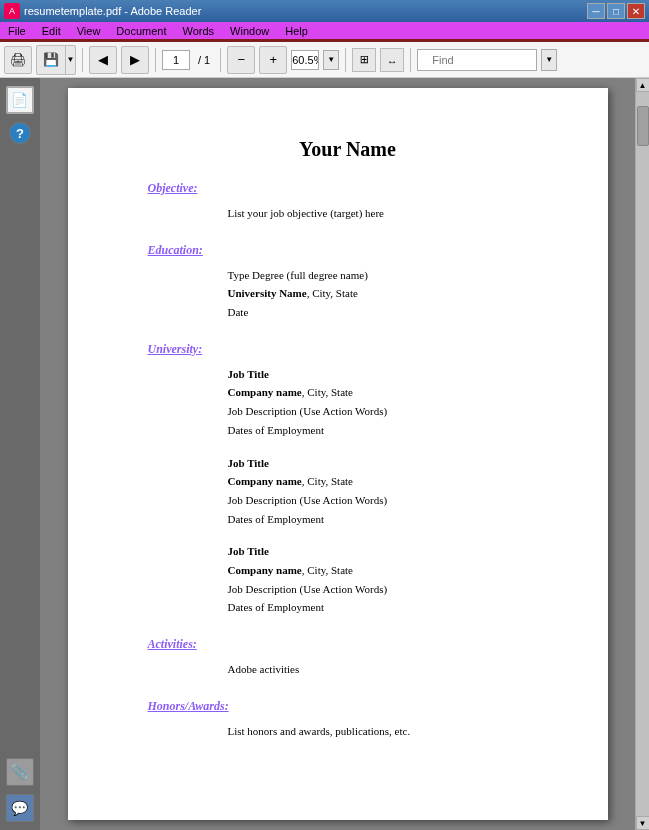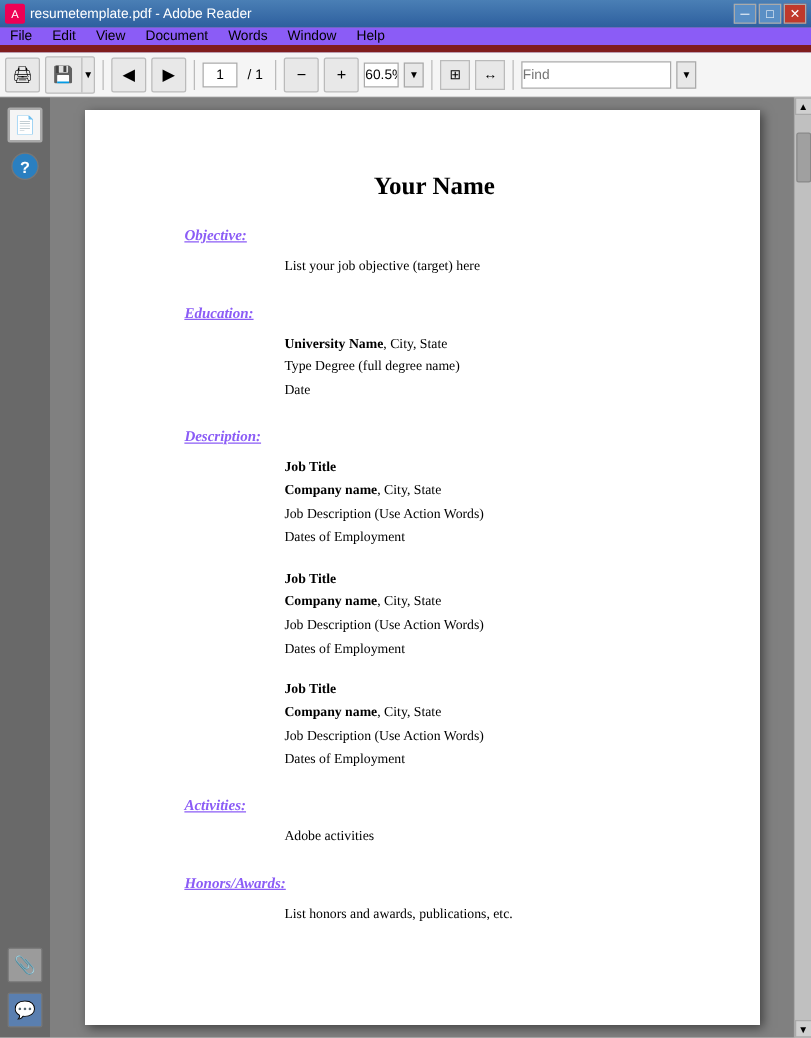--- a/index.html
+++ b/index.html
@@ -21,22 +21,22 @@
     .title-bar-icon { width: 16px; height: 16px; background: #e05; display: flex; align-items: center; justify-content: center; font-size: 9px; color: white; border-radius: 2px; }
     .title-bar-buttons { display: flex; gap: 2px; }
     .title-btn {
       width: 18px; height: 16px; border: 1px solid #aaa; display: flex; align-items: center; justify-content: center;
       font-size: 10px; cursor: pointer; color: white; background: #5a8fc5;
     }
     .title-btn.close { background: #c0392b; }
 
     
     .menu-bar {
-      background: #8b5cf6;
-      border-bottom: 6px solid #7f1d1d;
+      background: #d946ef;
+      border-bottom: 3px solid #7f1d1d;
       height: 20px;
       display: flex;
       align-items: center;
       font-size: 11px;
       font-family: Arial, sans-serif;
     }
     .menu-item {
       padding: 2px 8px;
       cursor: pointer;
       height: 100%;
@@ -61,21 +61,21 @@
     }
     .toolbar-separator { width: 1px; height: 24px; background: #bbb; margin: 0 2px; }
     .page-input {
       width: 28px; height: 20px; text-align: center; border: 1px solid #aaa;
       font-size: 11px; background: white;
     }
     .page-total { font-size: 11px; padding: 0 4px; }
     .zoom-input { width: 28px; height: 20px; border: 1px solid #aaa; font-size: 11px; text-align: center; background: white; }
     .zoom-dropdown { width: 16px; height: 20px; border: 1px solid #aaa; background: #e8e8e8; cursor: pointer; display: flex; align-items: center; justify-content: center; font-size: 8px; }
     .fit-btn { width: 24px; height: 24px; border: 1px solid #bbb; background: #e8e8e8; display: flex; align-items: center; justify-content: center; cursor: pointer; font-size: 11px; }
-    .find-input { width: 120px; height: 22px; border: 1px solid #aaa; padding: 0 0; font-size: 11px; background: white; }
+    .find-input { width: 120px; height: 22px; border: 1px solid #aaa; padding: 0 14px; font-size: 11px; background: white; }
     .find-dropdown { width: 16px; height: 22px; border: 1px solid #aaa; background: #e8e8e8; cursor: pointer; display: flex; align-items: center; justify-content: center; font-size: 8px; }
 
     
     .main-area {
       display: flex;
       height: calc(830px - 22px - 20px - 36px);
       background: #808080;
     }
 
     
@@ -255,30 +255,30 @@
       <div class="resume-name">Your Name</div>
 
       <div class="section">
         <div class="section-heading">Objective:</div>
         <div class="section-content">List your job objective (target) here</div>
       </div>
 
       <div class="section">
         <div class="section-heading">Education:</div>
         <div class="section-content">
+          <div>Type Degree (full degree name)</div>
           <div>
             <span class="bold">University Name</span><span>, City, State</span>
           </div>
-          <div>Type Degree (full degree name)</div>
           <div>Date</div>
         </div>
       </div>
 
       <div class="section">
-        <div class="section-heading">Description:</div>
+        <div class="section-heading">University:</div>
         <div class="section-content">
 
           <div class="job-block">
             <div class="job-title">Job Title</div>
             <div class="company-line"><span class="company-name">Company name</span>, City, State</div>
             <div>Job Description (Use Action Words)</div>
             <div>Dates of Employment</div>
           </div>
 
           <div class="job-block">

